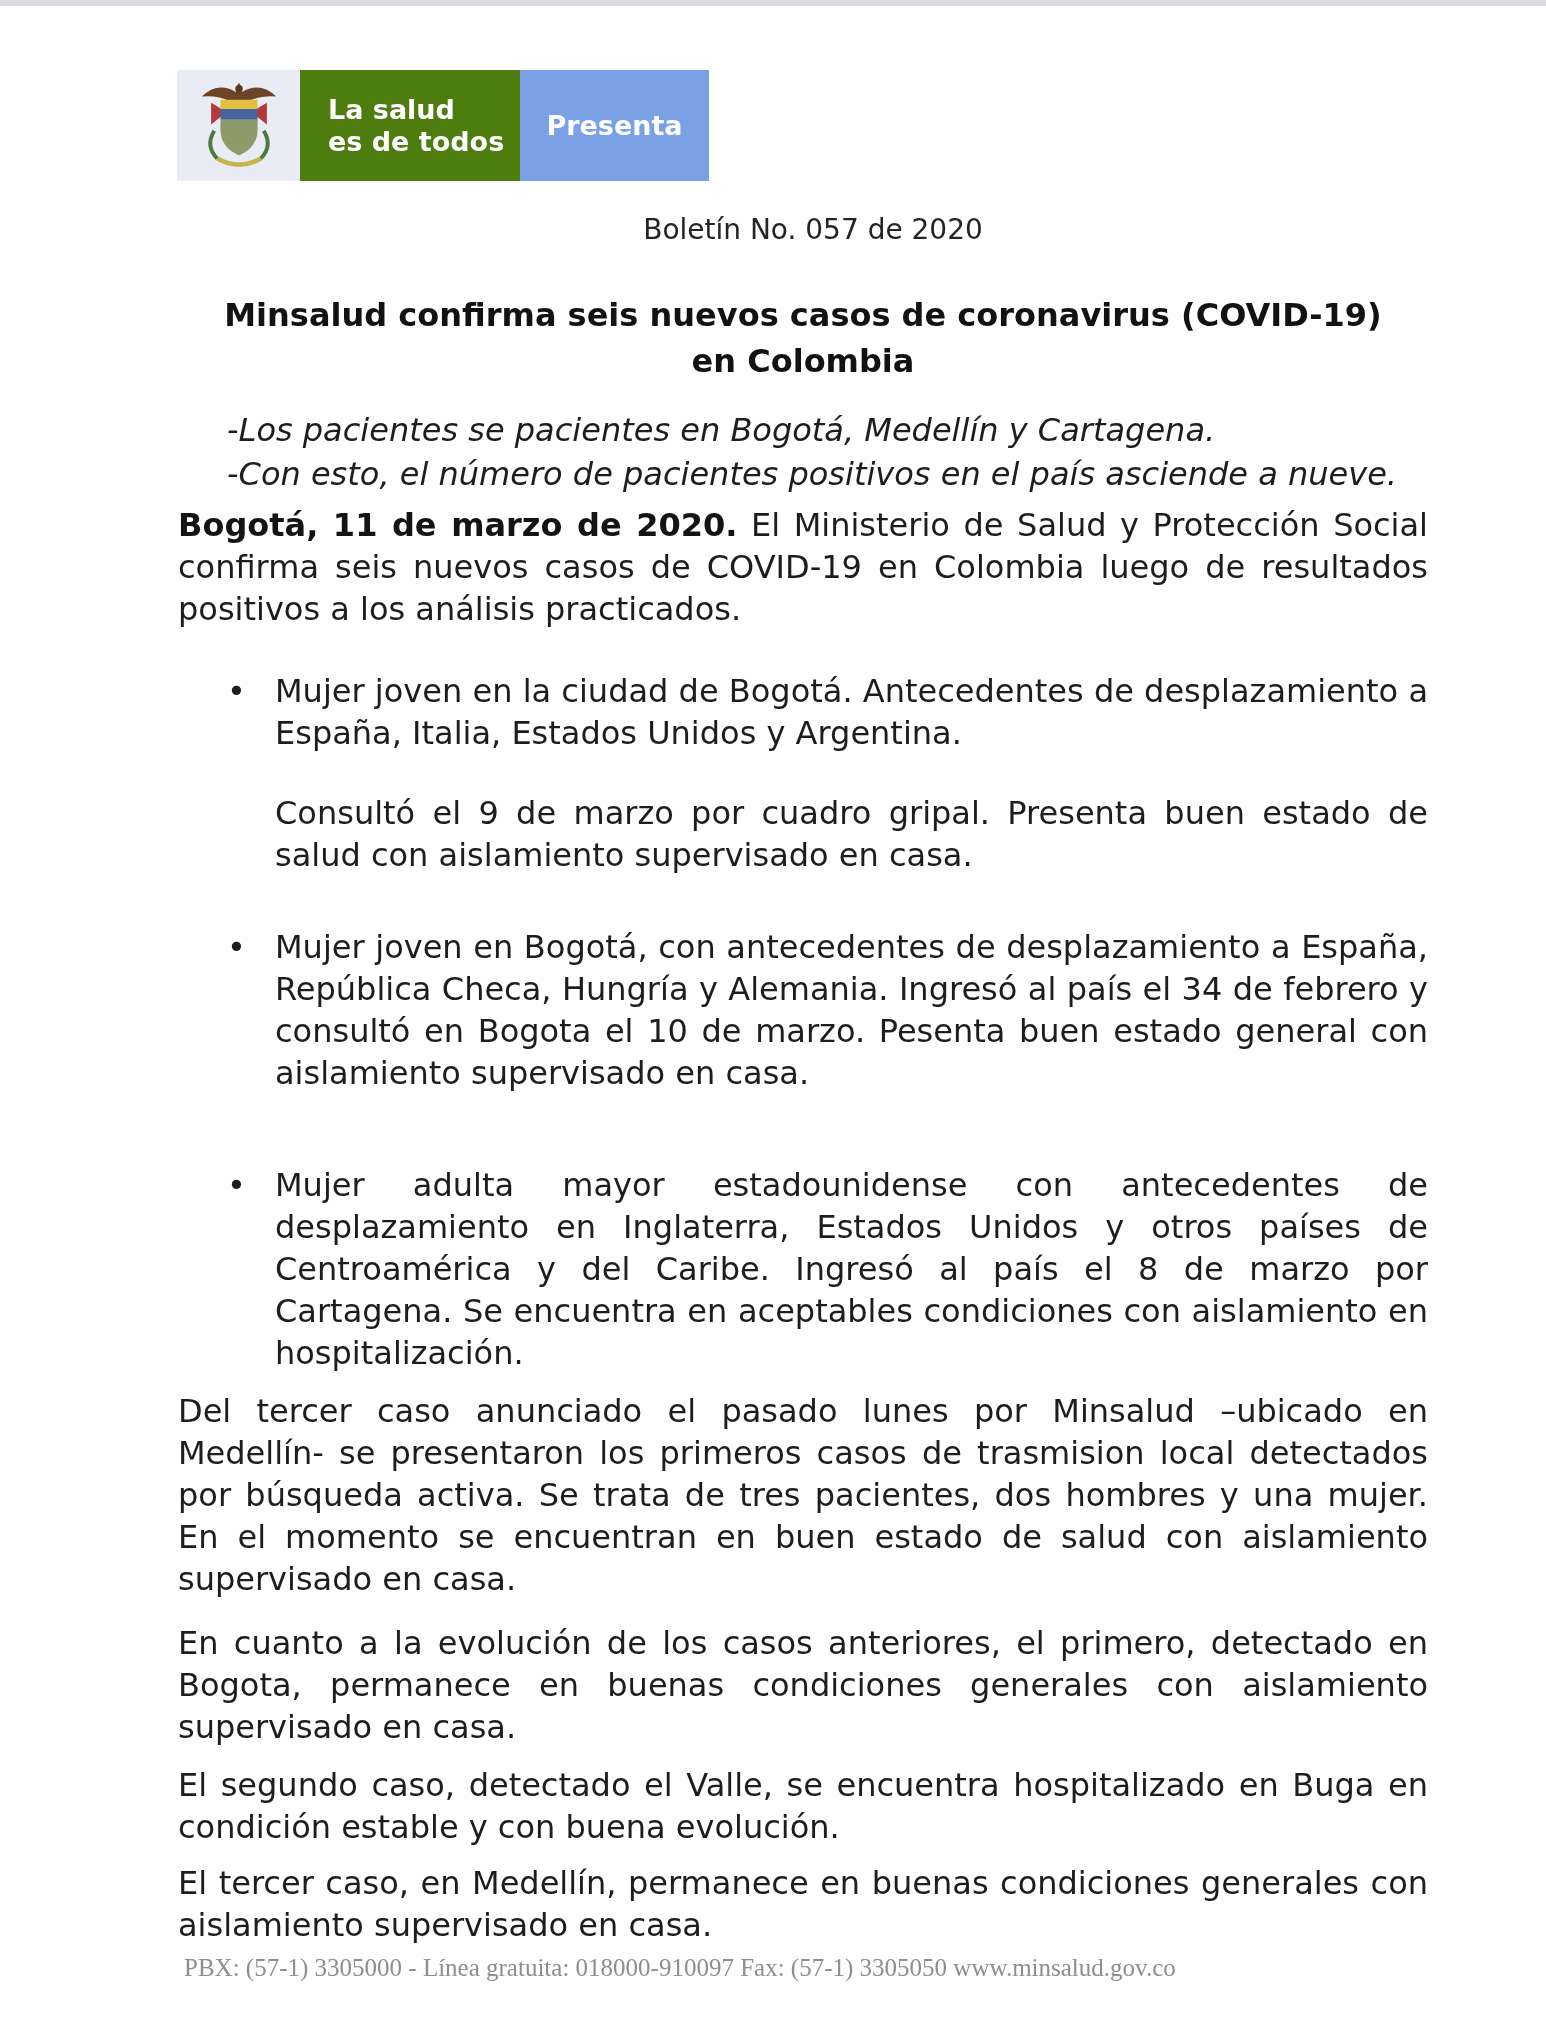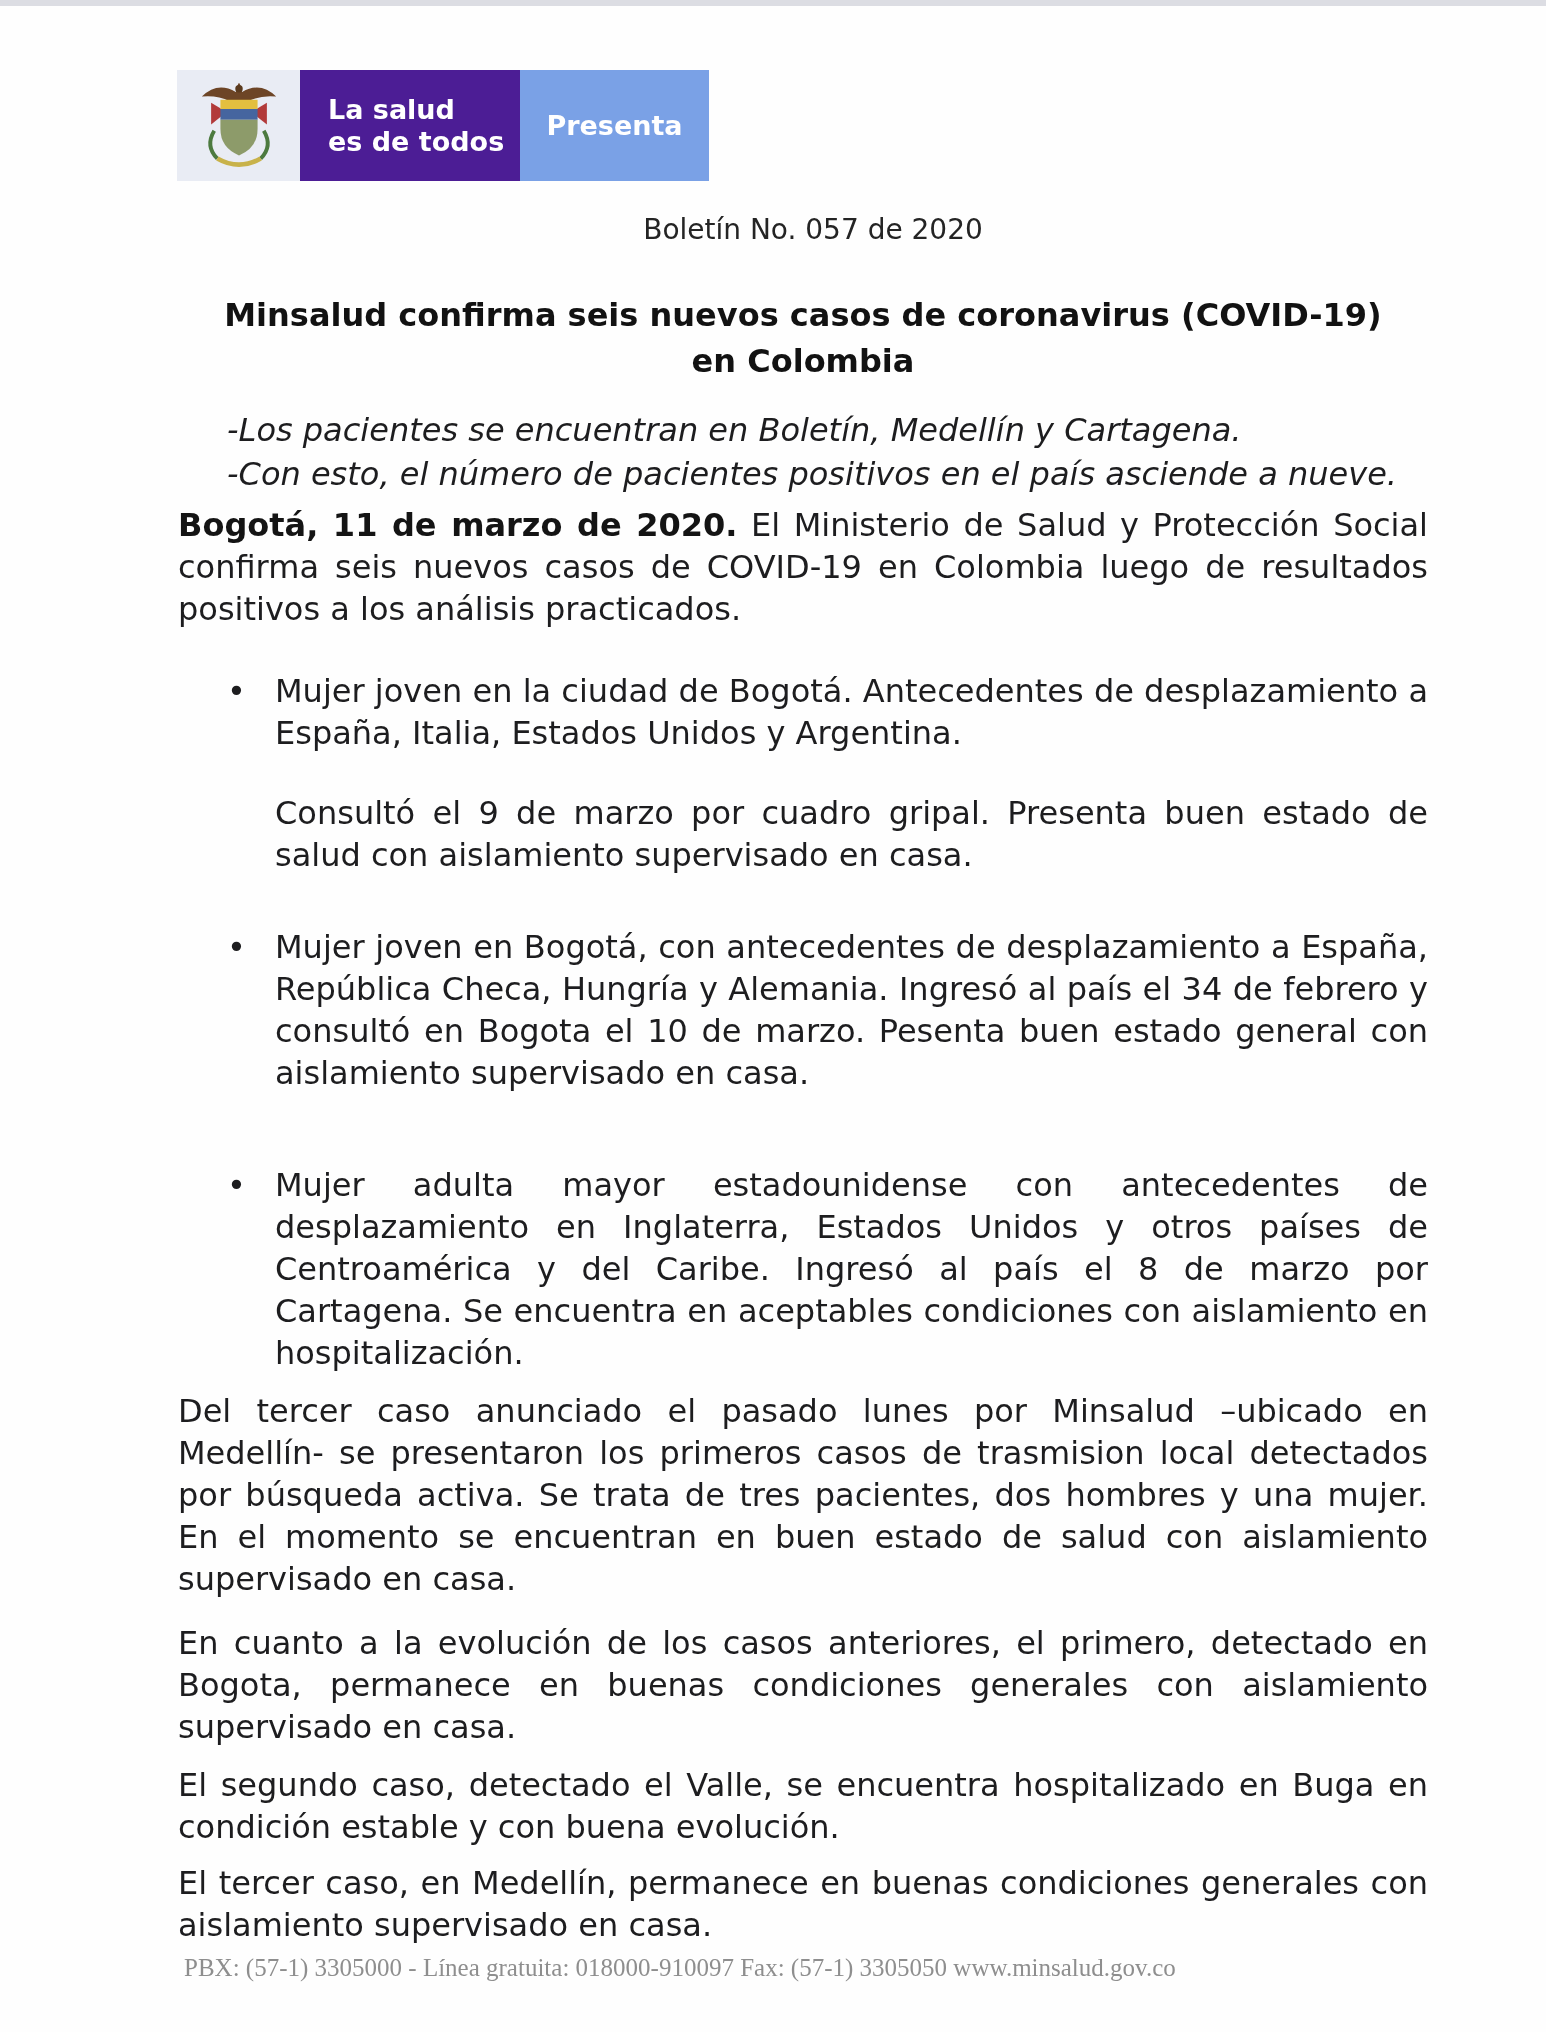--- a/index.html
+++ b/index.html
@@ -9,21 +9,21 @@
     background:#fefefe;
     font-family:"DejaVu Sans", sans-serif;
     color:#1d1d1f;
     overflow:hidden;
   }
   .top-strip { height:6px; background:#dcdde3; }
 
   .logo-bar { display:flex; margin:64px 0 0 177px; height:111px; }
   .crest-box { width:123px; background:#e9ecf4; display:flex; align-items:center; justify-content:center; }
   .tagline {
-    width:220px; background:#4c1d95; color:#ffffff;
+    width:220px; background:#4d7c0f; color:#ffffff;
     font-weight:bold; font-size:27px; line-height:32px;
     display:flex; flex-direction:column; justify-content:center;
     padding-left:28px; box-sizing:border-box;
   }
   .brand {
     width:189px; background:#7aa1e6; color:#ffffff;
     font-weight:bold; font-size:27px;
     display:flex; align-items:center; justify-content:center;
   }
 
@@ -93,21 +93,21 @@
   </header>
 
   <div class="boletin">Boletín No. 057 de 2020</div>
 
   <h1 class="title">
     <span>Minsalud confirma seis nuevos casos de coronavirus (COVID-19)</span>
     <span>en Colombia</span>
   </h1>
 
   <div class="subtitle">
-    <div>-Los pacientes se encuentran en Boletín, Medellín y Cartagena.</div>
+    <div>-Los pacientes se pacientes en Bogotá, Medellín y Cartagena.</div>
     <div>-Con esto, el número de pacientes positivos en el país asciende a nueve.</div>
   </div>
 
   <p class="para lead"><b class="dateline">Bogotá, 11 de marzo de 2020.</b><span> El Ministerio de Salud y Protección Social confirma seis nuevos casos de COVID-19 en Colombia luego de resultados positivos a los análisis practicados.</span></p>
 
   <div class="bullet">
     <span class="dot">•</span>
     <div class="btext">Mujer joven en la ciudad de Bogotá. Antecedentes de desplazamiento a España, Italia, Estados Unidos y Argentina.</div>
   </div>
 

